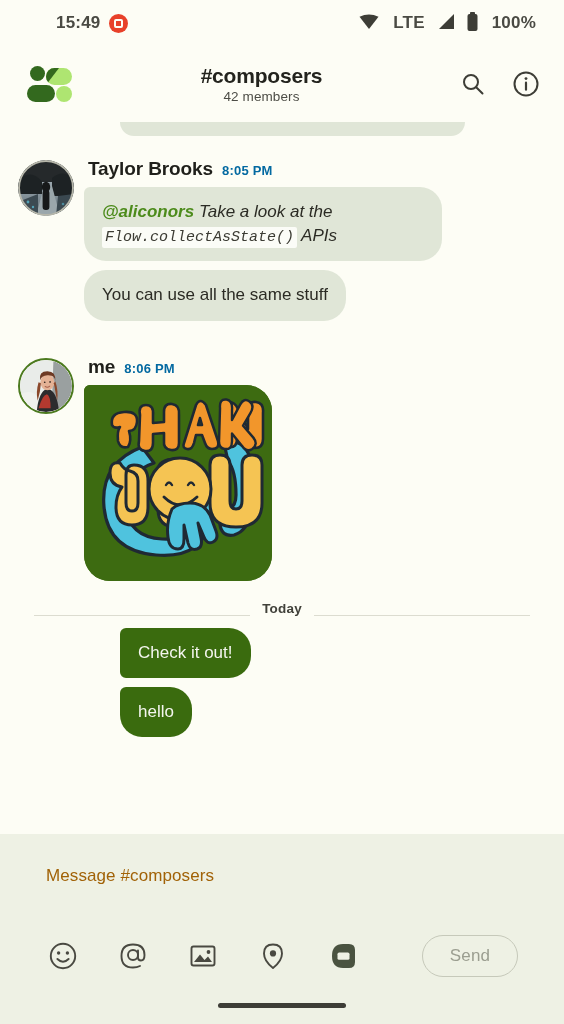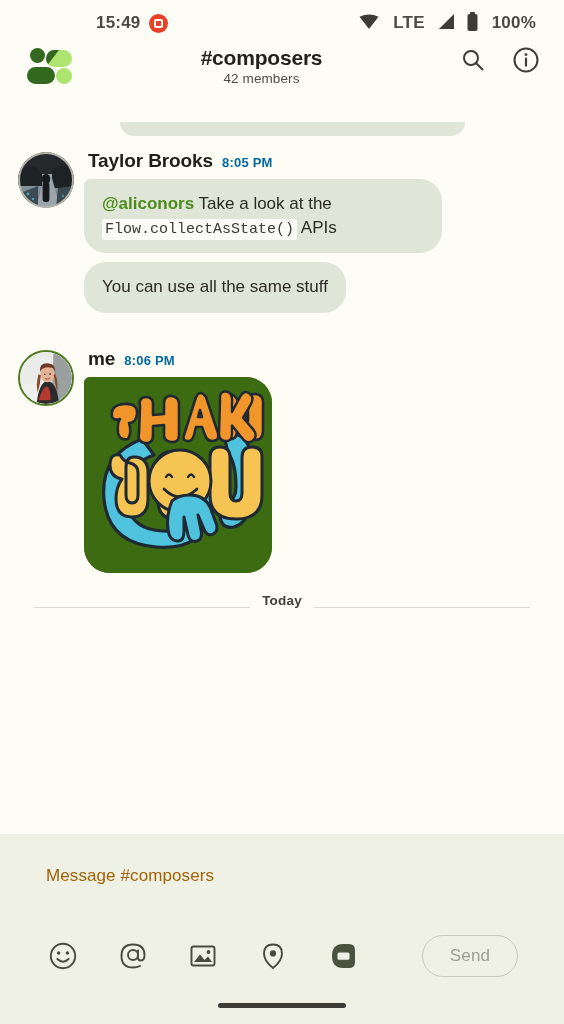--- a/index.html
+++ b/index.html
@@ -28,21 +28,21 @@
     background: #FDFDF5;
     display: flex;
     align-items: center;
     padding: 0 28px 0 0;
     position: relative;
   }
   .status-left {
     display: flex;
     align-items: center;
     gap: 9px;
-    margin-left: 96px;
+    margin-left: 56px;
   }
   .status-time {
     font-size: 17px;
     font-weight: 600;
     color: #4a4a43;
     letter-spacing: 0.2px;
   }
   .status-right {
     margin-left: auto;
     display: flex;
@@ -69,21 +69,21 @@
     border: 2px solid #FDFDF5;
     border-radius: 2px;
     display: block;
   }
 
   
   .app-bar {
     flex: 0 0 76px;
     background: #FDFDF5;
     display: flex;
-    align-items: flex-start;
+    align-items: center;
     padding: 0 22px 0 25px;
     position: relative;
   }
   .logo {
     position: relative;
     width: 48px;
     height: 40px;
     flex: 0 0 48px;
   }
   .logo span { position: absolute; display:block; }
@@ -139,21 +139,21 @@
     width: 345px;
     height: 14px;
     margin-left: 102px;
     background: #E0E6D7;
     border-radius: 0 0 20px 20px;
   }
 
   .msg-group {
     display: flex;
     align-items: flex-start;
-    margin-top: 14px;
+    margin-top: 22px;
   }
   .msg-group.me { margin-top: 26px; }
 
   .avatar {
     width: 56px; height: 56px;
     flex: 0 0 56px;
     border-radius: 50%;
     overflow: hidden;
     margin-right: 10px;
     margin-top: 2px;
@@ -188,21 +188,21 @@
     display: inline-block;
     max-width: 358px;
     background: #E0E6D7;
     color: #2b2b24;
     font-size: 17px;
     line-height: 1.42;
     padding: 13px 18px;
     border-radius: 22px;
     margin-bottom: 9px;
   }
-  .bubble.first { border-top-left-radius: 6px; }
+  .bubble.first { border-top-left-radius: 6px; font-style: italic; }
   .bubble.out {
     background: #3A6B0E;
     color: #F4F6EF;
     border-radius: 22px;
     border-top-left-radius: 6px;
   }
   .mention {
     color: #4C8B1B;
     font-weight: 700;
   }
@@ -492,20 +492,24 @@
         </div>
       </div>
     </div>
 
     <div class="day-divider">
       <span class="rule"></span>
       <span class="day-label">Today</span>
       <span class="rule"></span>
     </div>
 
+    <div class="out-stack">
+      <div class="bubble out b1">Check it out!</div>
+      <div class="bubble out b2">hello</div>
+    </div>
   </div>
 
   <div class="composer">
     <div class="composer-input">Message #composers</div>
     <div class="composer-tools">
       <span class="tool">
         <svg width="30" height="30" viewBox="0 0 30 30">
           <circle cx="15" cy="15" r="12.2" fill="none" stroke="#494941" stroke-width="1.9"></circle>
           <circle cx="10.6" cy="12" r="1.7" fill="#494941"></circle>
           <circle cx="19.4" cy="12" r="1.7" fill="#494941"></circle>

